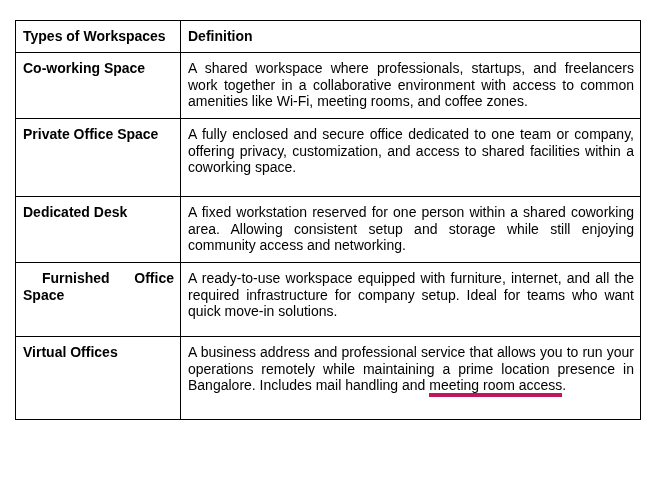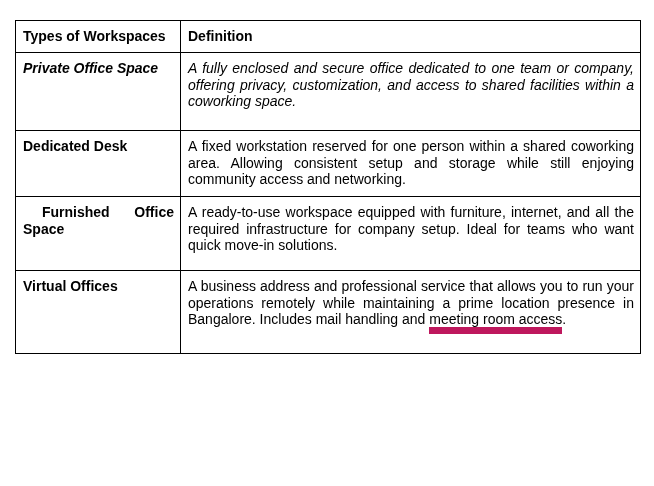--- a/index.html
+++ b/index.html
@@ -7,42 +7,46 @@
          font-family: "Liberation Sans", sans-serif; color: #000; }
   table.ws { position: absolute; left: 15px; top: 20px; width: 625px;
              border-collapse: collapse; table-layout: fixed; }
   table.ws td, table.ws th { border: 1px solid #000; vertical-align: top;
              padding: 7px 6px 0 7px; font-size: 14px; line-height: 16.5px; }
   col.c1 { width: 165px; }
   col.c2 { width: 460px; }
   th { text-align: left; font-weight: bold; }
   td.type { font-weight: bold; }
   td.def { text-align: justify; }
-  .hl { border-bottom: 7px solid #be185d; }
+  .hl { border-bottom: 4px solid #be185d; }
   tr.h0 { height: 32px; margin-left: 36px; }
   tr.h1 { height: 66px; }
-  tr.h2 { height: 78px; font-style: italic; }
+  tr.h2 { height: 78px; }
   tr.h3 { height: 66px; }
   tr.h4 { height: 74px; }
   tr.h5 { height: 83px; }
   tr.h6 { height: 65px; }
   .fw { display: flex; justify-content: space-between; padding-left: 19px; }
 </style>
 </head>
 <body>
 
 <table class="ws">
   <colgroup>
       <col class="c1">
       <col class="c2">
     </colgroup>
   <tbody>
       <tr class="h0">
     <th>Types of Workspaces</th>
     <th>Definition</th>
+  </tr>
+  <tr class="h1">
+    <td class="type">Co-working Space</td>
+    <td class="def">A shared workspace where professionals, startups, and freelancers work together in a collaborative environment with access to common amenities like Wi-Fi, meeting rooms, and coffee zones.</td>
   </tr>
   <tr class="h2">
     <td class="type">Private Office Space</td>
     <td class="def">A fully enclosed and secure office dedicated to one team or company, offering privacy, customization, and access to shared facilities within a coworking space.</td>
   </tr>
   <tr class="h3">
     <td class="type">Dedicated Desk</td>
     <td class="def">A fixed workstation reserved for one person within a shared coworking area. Allowing consistent setup and storage while still enjoying community access and networking.</td>
   </tr>
   <tr class="h4">

